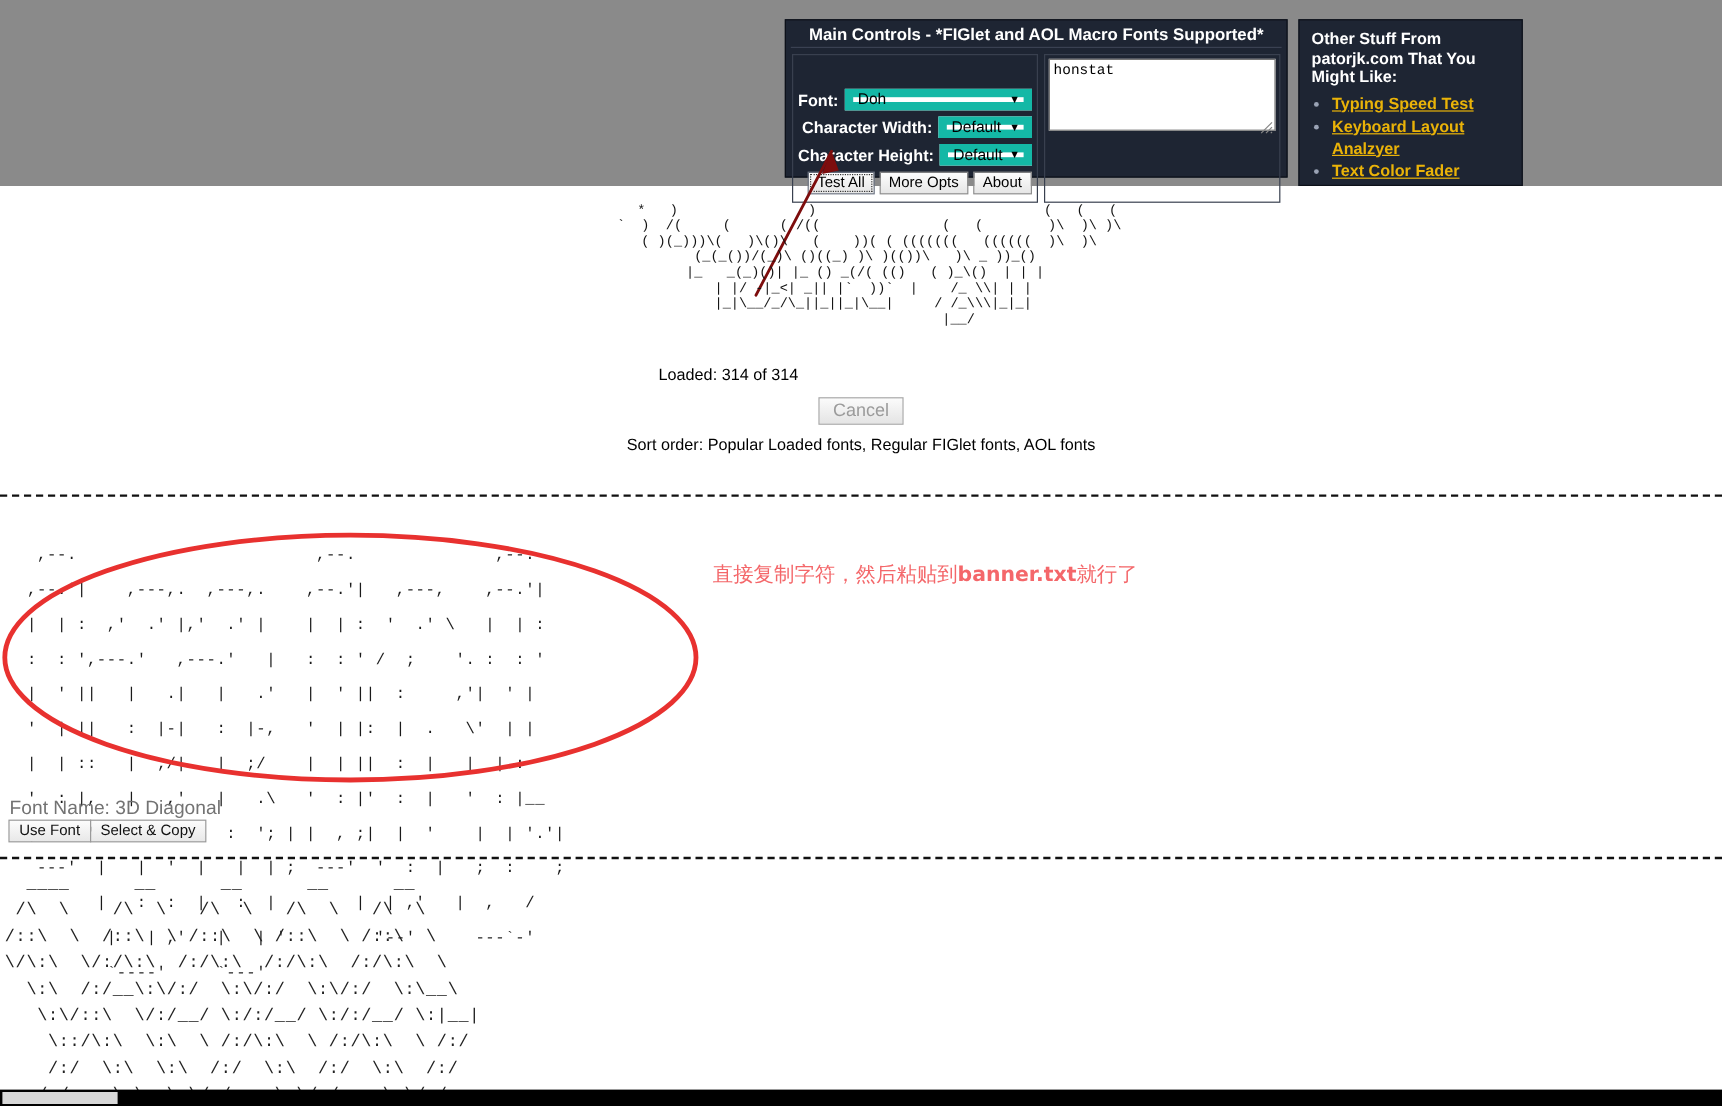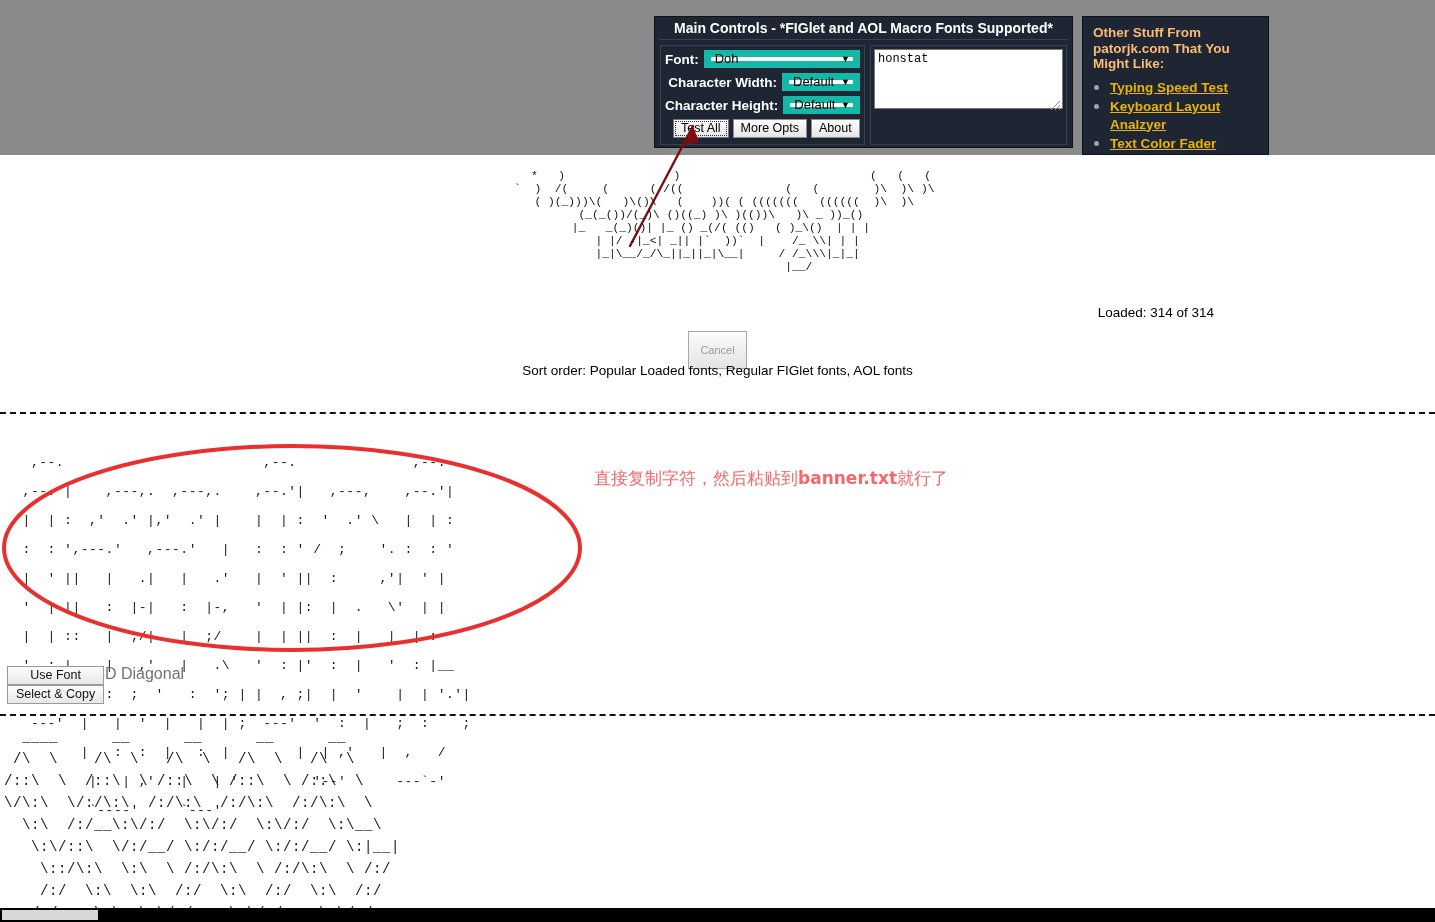--- a/index.html
+++ b/index.html
@@ -34,21 +34,21 @@
   .controls-body { display: flex; padding: 5px 5px 0 5px; }
   .controls-left {
     width: 205px; border: 1px solid #39404f; box-sizing: border-box;
     padding: 4px 4px 6px 4px;
   }
   .controls-right {
     flex: 1; margin-left: 5px; border: 1px solid #39404f; box-sizing: border-box;
     padding: 3px;
   }
   .row { display: flex; align-items: center; margin-bottom: 5px; }
-  .row.r1 { justify-content: flex-start; }
+  .row.r1 { justify-content: flex-start; margin-top: 24px; }
   .row.r2, .row.r3 { justify-content: flex-end; align-items: center; }
   .lbl {
     color: #ffffff; font-weight: bold; font-size: 13.5px; margin-right: 5px;
     white-space: nowrap;
   }
   .sel {
     background: #ffffff; color: #000; font-size: 13px;
     border: 7px solid #14b8a6; height: 18px; line-height: 18px;
     display: flex; align-items: center; box-sizing: border-box;
     font-family: "Liberation Sans", sans-serif;
@@ -85,51 +85,51 @@
     pointer-events: none;
   }
 
   
   .otherstuff {
     position: absolute; left: 1082px; top: 16px; width: 187px; height: 139px;
     background: #1e2533; border: 1px solid #0d1119; box-sizing: border-box;
     padding: 8px 8px 0 10px; overflow: hidden;
   }
   .os-title {
-    color: #fdba74; font-weight: bold; font-size: 13.5px; line-height: 15.5px;
+    color: #ffffff; font-weight: bold; font-size: 13.5px; line-height: 15.5px;
   }
   .os-list { margin: 6px 0 0 0; padding-left: 17px; }
   .os-list li { color: #9aa3b5; margin-bottom: 1px; }
   .os-list a {
     color: #eab308; font-weight: bold; font-size: 13.5px; line-height: 16px;
     text-decoration: underline; cursor: pointer;
   }
 
   
   .arrow-svg { position: absolute; left: 600px; top: 118px; width: 180px; height: 150px; }
 
   
   .ascii-preview {
     position: absolute; left: 0; top: 170px; width: 1435px;
     text-align: center;
     font-family: "Liberation Mono", "DejaVu Sans Mono", monospace;
     font-size: 11.3px; line-height: 13px; color: #111;
     white-space: pre; letter-spacing: 0px;
   }
   .loaded-text {
-    position: absolute; left: 0; top: 305px; width: 1214px; text-align: right;
+    position: absolute; left: 0; top: 305px; width: 1214px; text-align: center;
     font-size: 13.5px; color: #000;
   }
   .cancel-wrap {
     position: absolute; left: 0; top: 331px; width: 1435px; text-align: center;
   }
   .cancel-btn {
     background: linear-gradient(#fbfbfb,#e4e4e4);
     border: 1px solid #a8a8a8; color: #9b9b9b;
-    font-size: 11px; padding: 12px 11px;
+    font-size: 15px; padding: 2px 11px;
     font-family: "Liberation Sans", sans-serif;
   }
   .sortorder {
     position: absolute; left: 0; top: 363px; width: 1435px; text-align: center;
     font-size: 13.5px; color: #000;
   }
 
   .hr-dashed {
     position: absolute; left: 0; width: 1435px; height: 0;
     border-top: 2px dashed #111;
@@ -139,21 +139,21 @@
 
   .bigart {
     position: absolute; left: 6px; top: 448px;
     font-family: "Liberation Mono", "DejaVu Sans Mono", monospace;
     font-size: 13px; line-height: 29px; color: #1a1a1a;
     white-space: pre; letter-spacing: 0.5px;
   }
   .fontname {
     position: absolute; left: 8px; top: 665px; font-size: 16px; color: #737373;
   }
-  .fontbtns { position: absolute; left: 7px; top: 666px; display: flex; flex-direction: column; }
+  .fontbtns { position: absolute; left: 7px; top: 683px; display: flex; }
   .fbtn {
     background: linear-gradient(#fcfcfc,#e8e8e8);
     border: 1px solid #9a9a9a; font-size: 12.5px; color: #111;
     padding: 1px 8px 2px 8px; font-family: "Liberation Sans", sans-serif;
     cursor: pointer; margin-right: -1px;
   }
 
   .bigart2 {
     position: absolute; left: 4px; top: 726px;
     font-family: "Liberation Mono", "DejaVu Sans Mono", monospace;

